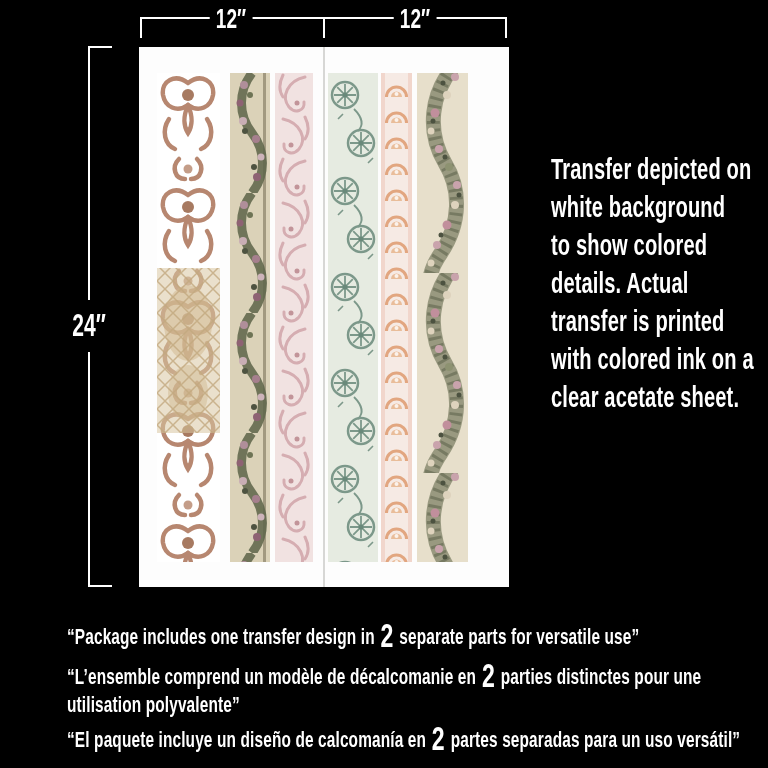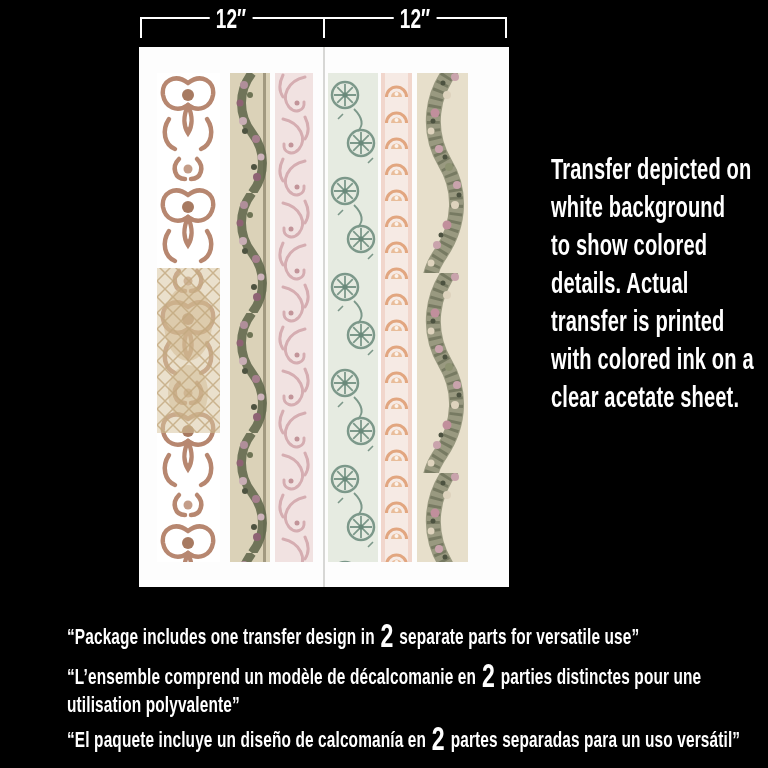--- a/index.html
+++ b/index.html
@@ -56,20 +56,26 @@
 
   <div class="dim-top">
     <div class="hline"></div>
     <div class="tick tick-l"></div>
     <div class="tick tick-m"></div>
     <div class="tick tick-r"></div>
     <div class="dim-label-h lbl-left">12″</div>
     <div class="dim-label-h lbl-right">12″</div>
   </div>
 
+  <div class="dim-left">
+    <div class="vline"></div>
+    <div class="cap cap-t"></div>
+    <div class="cap cap-b"></div>
+    <div class="dim-label-v">24″</div>
+  </div>
 
   <div class="sheet-panel">
     <div class="sheet-divider"></div>
 
     <div class="strip s1">
       <svg width="63" height="489">
         <defs>
           <pattern id="p1" width="63" height="112" patternUnits="userSpaceOnUse">
             <g fill="none" stroke="#aa7257" stroke-width="4.5" stroke-linecap="round" opacity="0.85">
               <path d="M31,10 C18,0 4,8 6,22 C8,34 20,40 31,32 C42,40 54,34 56,22 C58,8 44,0 31,10"></path>

